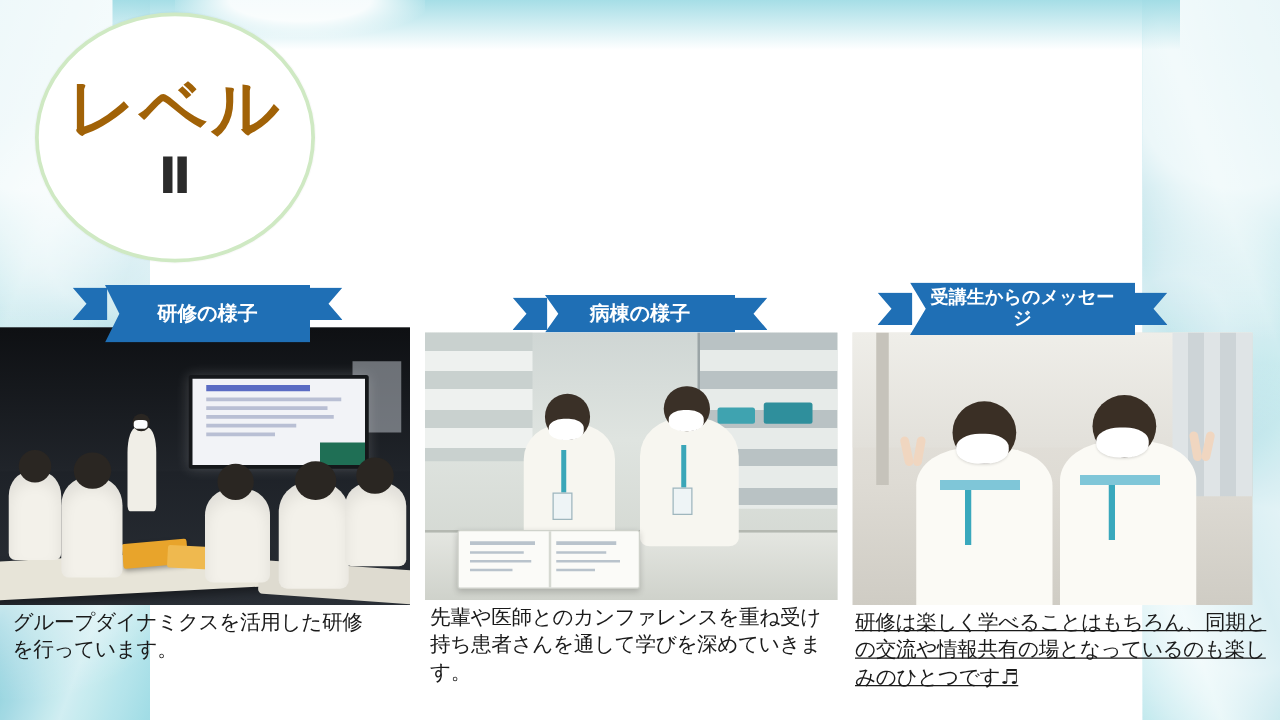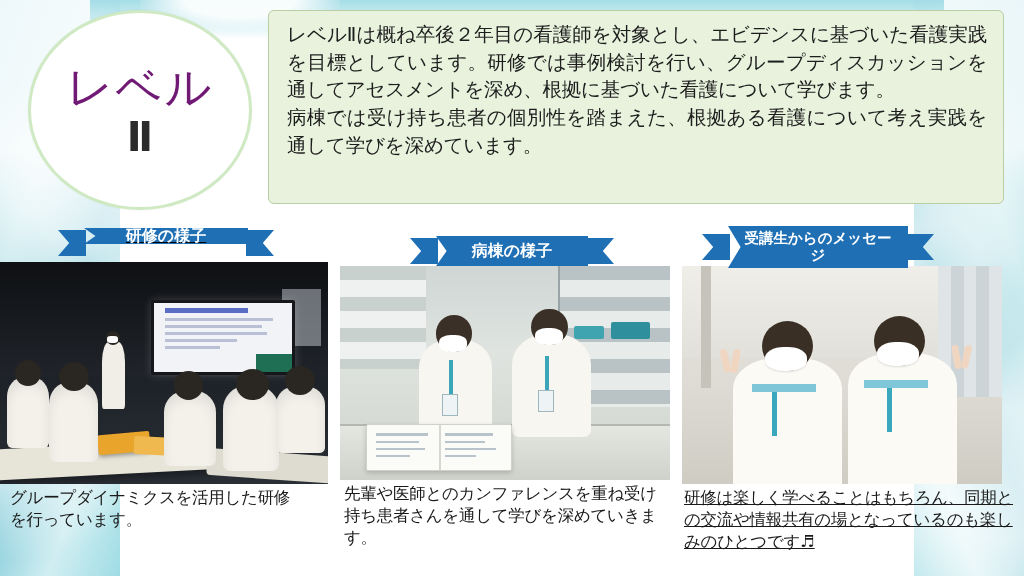--- a/index.html
+++ b/index.html
@@ -53,21 +53,21 @@
     width: 224px; height: 200px;
     border-radius: 50%;
     background: #ffffff;
     border: 3px solid #cfe9c3;
     box-shadow: 0 0 0 1px rgba(0,0,0,0.02);
     display: flex; flex-direction: column;
     align-items: center; justify-content: center;
     z-index: 5;
   }
   .level-badge .lv-word {
-    font-size: 46px; font-weight: 400; color: #701a75;
+    font-size: 54px; font-weight: 700; color: #a16207;
     letter-spacing: 2px; line-height: 1.05;
   }
   .level-badge .lv-num {
     font-size: 40px; font-weight: 700; color: #2b2b2b;
     margin-top: 6px; line-height: 1;
   }
 
   
   .desc-bubble {
     position: absolute; left: 268px; top: 10px;
@@ -231,26 +231,22 @@
   <div class="bg-left"></div>
   <div class="bg-right"></div>
   <div class="bg-top"></div>
   <div class="bg-topswirl"></div>
 
   <div class="level-badge">
     <div class="lv-word">レベル</div>
     <div class="lv-num">Ⅱ</div>
   </div>
 
-  <div class="desc-bubble">
-    <p>レベルⅡは概ね卒後２年目の看護師を対象とし、エビデンスに基づいた看護実践を目標としています。研修では事例検討を行い、グループディスカッションを通してアセスメントを深め、根拠に基づいた看護について学びます。</p>
-    <p>病棟では受け持ち患者の個別性を踏まえた、根拠ある看護について考え実践を通して学びを深めています。</p>
-  </div>
-
-  <div class="ribbon-wrap one-line" style="left:84px; top:228px; width:164px; height:16px;text-decoration:underline;">
+
+  <div class="ribbon-wrap one-line" style="left:84px; top:228px; width:164px; height:46px;">
     <div class="ribbon-tail-l"></div>
     <div class="ribbon-tail-r"></div>
     <div class="ribbon-main">研修の様子</div>
   </div>
 
   <div class="card" style="left:0px; top:262px; width:328px;">
     <div class="photo p1" style="width:328px; height:222px;">
       <div class="ceiling"></div>
       <div class="wall"></div>
       <div class="tv-right"></div>

